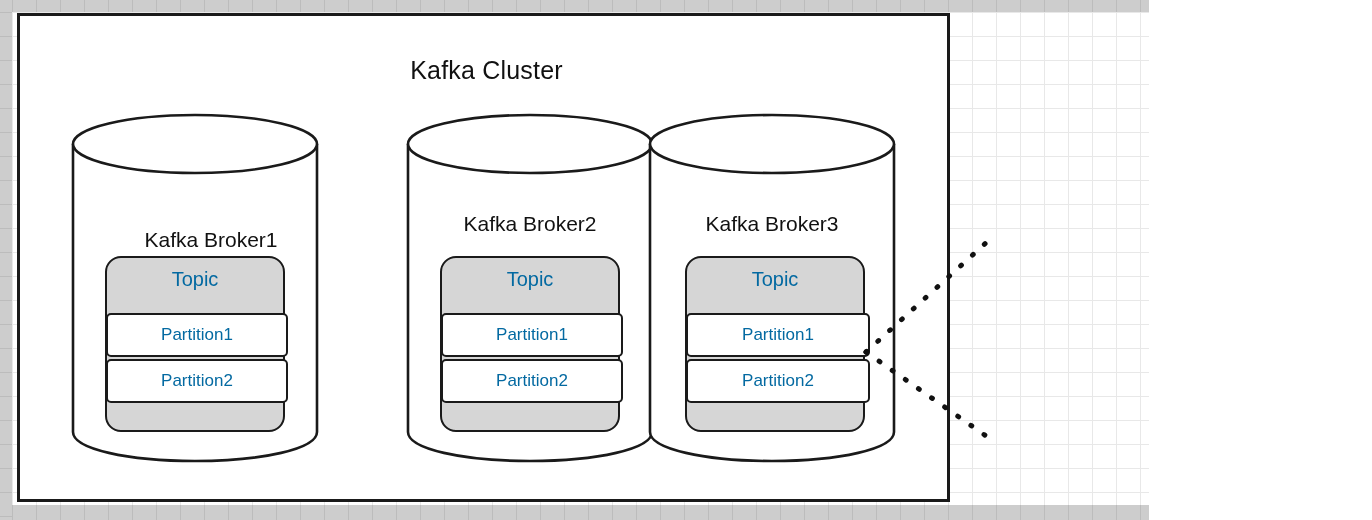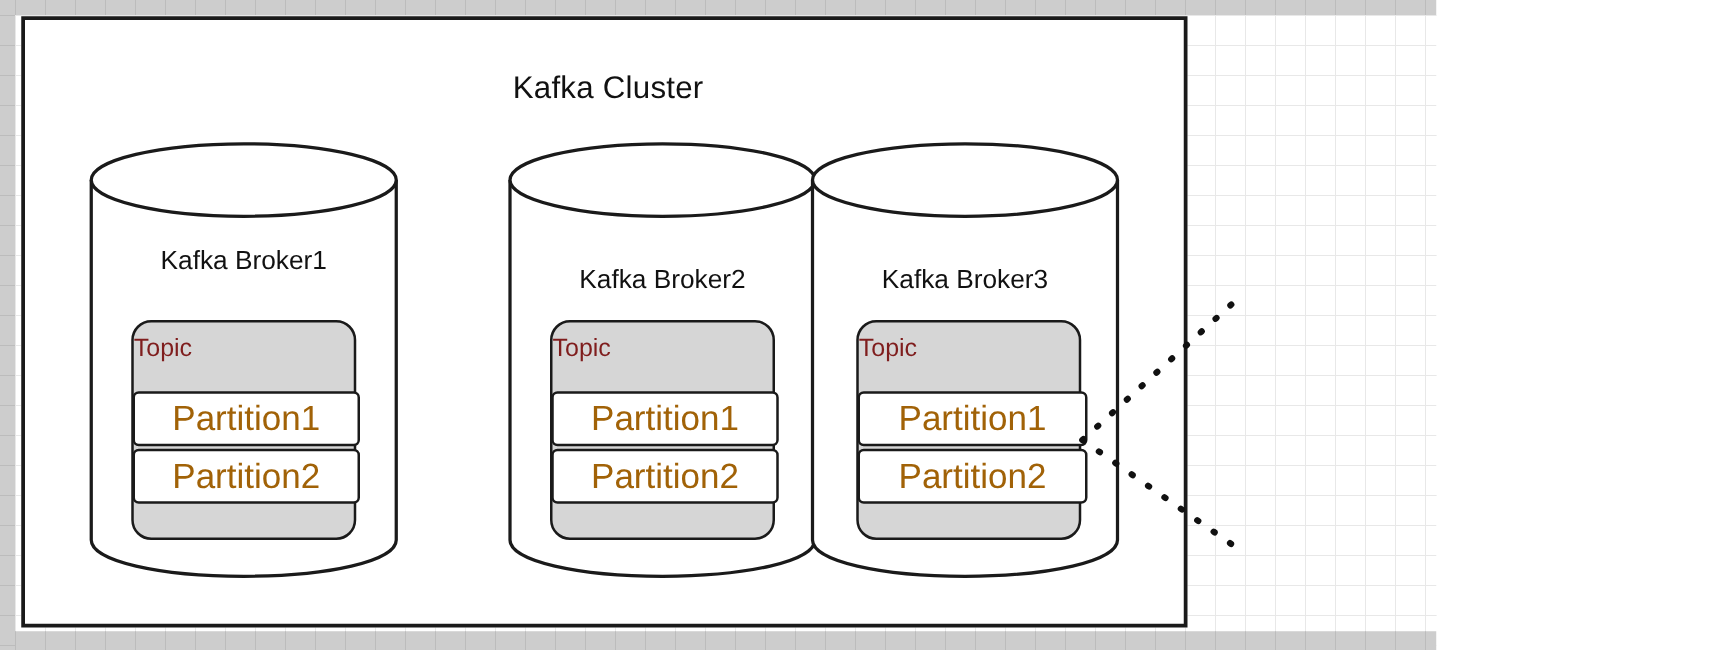--- a/index.html
+++ b/index.html
@@ -96,34 +96,35 @@
     position: absolute;
     background: #d6d6d6;
     border: 2px solid #1a1a1a;
     border-radius: 16px;
     box-sizing: border-box;
   }
   .topic-label {
     position: absolute;
     left: 0; top: 10px;
     width: 100%;
+    text-align: center;
     font-size: 20px;
-    color: #7f1d1d;
+    color: #0369a1;
   }
   .partition-box {
     position: absolute;
     background: #ffffff;
     border: 2px solid #1a1a1a;
     border-radius: 5px;
     box-sizing: border-box;
     display: flex;
     align-items: center;
     justify-content: center;
-    font-size: 28px;
-    color: #a16207;
+    font-size: 17px;
+    color: #0369a1;
   }
 
   
   #segment-box {
     position: absolute;
     left: 991px; top: 236px;
     width: 360px; height: 206px;
     background: #ffffff;
     border: 3px solid #1a1a1a;
     box-sizing: border-box;
@@ -175,21 +176,21 @@
 
   <div id="cluster">
     <div id="cluster-title">Kafka Cluster</div>
   </div>
 
   <div class="broker" id="broker-1" style="left:71px; top:113px; width:248px; height:350px;">
     <svg class="cyl-svg" width="248" height="350" viewBox="0 0 248 350">
       <path d="M2,31 L2,319 C2,336 57,348 124,348 C191,348 246,336 246,319 L246,31" fill="#ffffff" stroke="#1a1a1a" stroke-width="2.6"></path>
       <ellipse cx="124" cy="31" rx="122" ry="29" fill="#ffffff" stroke="#1a1a1a" stroke-width="2.6"></ellipse>
     </svg>
-    <div class="broker-label" style="top:84px;">Kafka Broker1</div>
+    <div class="broker-label" style="top:115px;margin-left:16px;">Kafka Broker1</div>
 
     <div class="topic-box" style="left:34px; top:143px; width:180px; height:176px;">
       <div class="topic-label">Topic</div>
       <div class="partition-box" style="left:-1px; top:55px; width:182px; height:44px;">Partition1</div>
       <div class="partition-box" style="left:-1px; top:101px; width:182px; height:44px;">Partition2</div>
     </div>
   </div>
 
   <div class="broker" id="broker-2" style="left:362px; top:113px; width:248px; height:350px;margin-left:44px;">
     <svg class="cyl-svg" width="248" height="350" viewBox="0 0 248 350">

